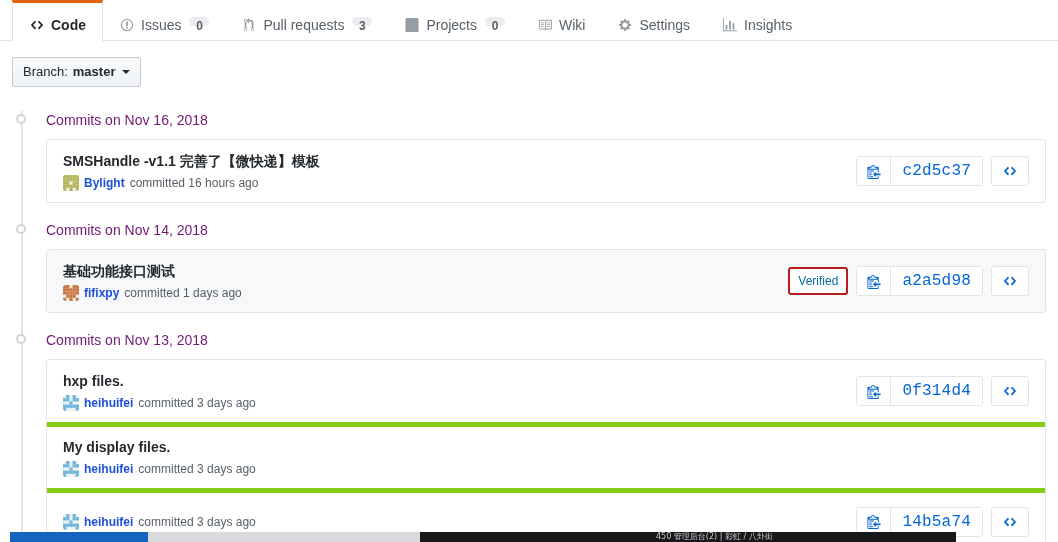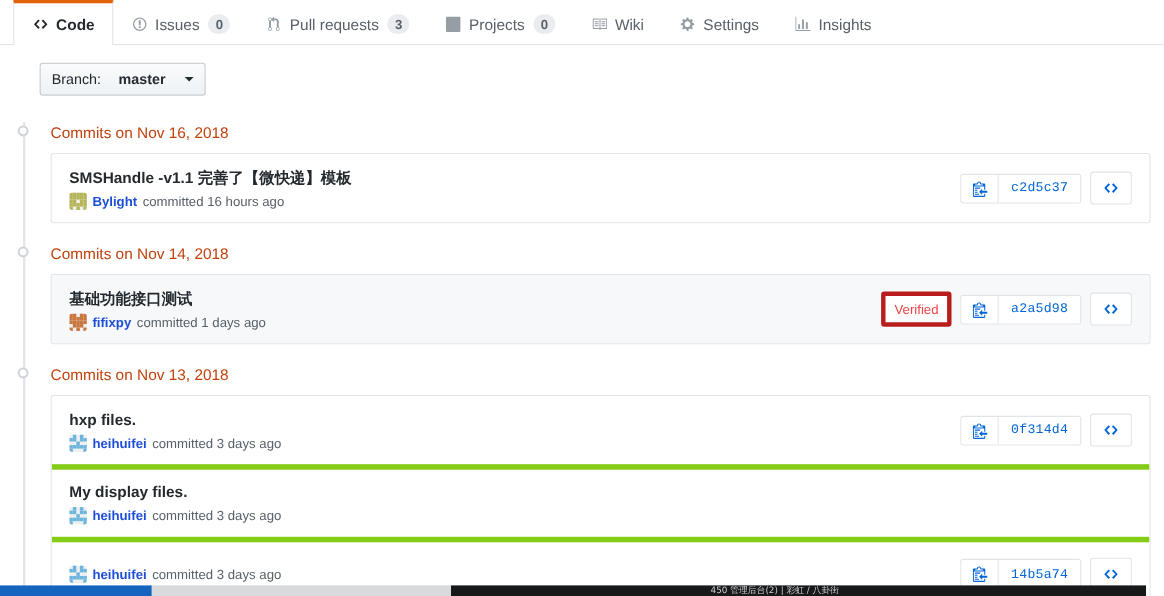--- a/index.html
+++ b/index.html
@@ -16,23 +16,22 @@
   .repo-nav {
     position: relative;
     height: 41px;
     border-bottom: 1px solid #e1e4e8;
     padding-left: 12px;
     display: flex;
     align-items: stretch;
   }
   .nav-tab {
     display: flex;
-    align-items: center;
     gap: 6px;
-    padding: 0 16px;
+    padding: 14px 16px;
     font-size: 14px;
     color: #586069;
     text-decoration: none;
     border-top: 3px solid transparent;
     border-bottom: 0;
     position: relative;
     cursor: pointer;
     white-space: nowrap;
   }
   .nav-tab.selected {
@@ -67,31 +66,30 @@
     color: #586069;
     font-weight: 600;
     margin-left: 2px;
   }
 
   
   .branch-bar { padding: 16px 12px 0 12px; }
   .branch-btn {
     display: inline-flex;
     align-items: center;
-    gap: 16px;
+    gap: 5px;
     font-size: 13px;
     color: #24292e;
     background: #eff3f6;
     background-image: linear-gradient(-180deg, #fafbfc, #eff3f6 90%);
     border: 1px solid rgba(27,31,35,0.2);
     border-radius: 3px;
     padding: 5px 10px;
     cursor: pointer;
     line-height: 18px;
-    margin-left: 24px;
   }
   .branch-btn b { font-weight: 600; }
   .caret {
     display: inline-block;
     width: 0; height: 0;
     border-top: 4px solid #24292e;
     border-left: 4px solid transparent;
     border-right: 4px solid transparent;
     margin-left: 2px;
   }
@@ -114,21 +112,21 @@
     width: 2px;
     background: #e1e4e8;
   }
 
   .commit-group { position: relative; }
   .commit-group + .commit-group { margin-top: 18px; }
 
   .group-header {
     position: relative;
     font-size: 14px;
-    color: #c2410c;
+    color: #701a75;
     line-height: 18px;
     padding-bottom: 10px;
   }
   .group-node {
     position: absolute;
     left: -30px;
     top: 3px;
     width: 10px;
     height: 10px;
     border-radius: 50%;
@@ -189,22 +187,22 @@
   .commit-actions {
     display: flex;
     align-items: center;
     gap: 8px;
     flex: 0 0 auto;
   }
   .verified-badge {
     font-size: 12px;
     line-height: 18px;
     padding: 3px 8px;
-    border: 4px solid #b91c1c;
-    color: #ef4444;
+    border: 2px solid #b91c1c;
+    color: #0369a1;
     border-radius: 3px;
     background: #fff;
     cursor: pointer;
     font-weight: 400;
   }
   .sha-group {
     display: inline-flex;
     align-items: stretch;
     border: 1px solid #e1e4e8;
     border-radius: 3px;
@@ -221,21 +219,21 @@
     border-right: 1px solid #e1e4e8;
     cursor: pointer;
     background: #fff;
   }
   .copy-btn svg { display: block; fill: currentColor; }
   .sha-btn {
     display: inline-flex;
     align-items: center;
     padding: 5px 11px;
     font-family: "Liberation Mono", "DejaVu Sans Mono", monospace;
-    font-size: 12px;
+    font-size: 16px;
     color: #0366d6;
     cursor: pointer;
     background: #fff;
     letter-spacing: 0.2px;
   }
   .browse-btn {
     display: inline-flex;
     align-items: center;
     justify-content: center;
     width: 38px;
@@ -244,22 +242,22 @@
     border-radius: 3px;
     color: #0366d6;
     background: #fff;
     cursor: pointer;
   }
   .browse-btn svg { display: block; fill: currentColor; }
 
   
   .taskbar {
     position: absolute;
-    left: 0; bottom: 0;
-    width: 1042px;
+    left: 10px; bottom: 0;
+    width: 946px;
     height: 10px;
     display: flex;
     overflow: hidden;
   }
   .tb-blue { width: 138px; height: 10px; background: #1565c0; }
   .tb-grey { width: 272px; height: 10px; background: #d8dadd; }
   .tb-dark {
     flex: 1 1 auto;
     height: 10px;
     background: #17181a;

